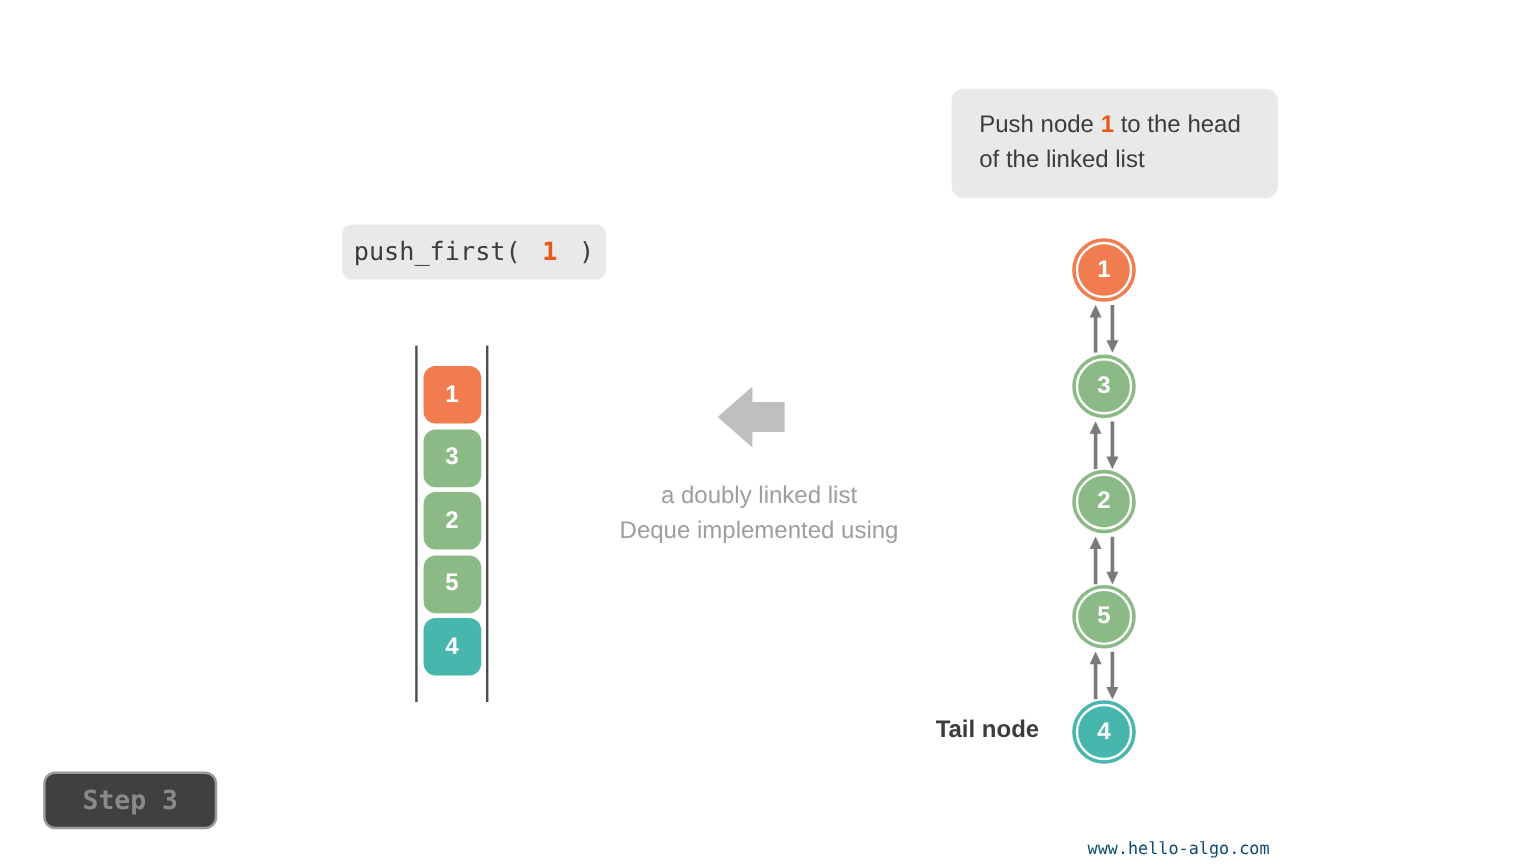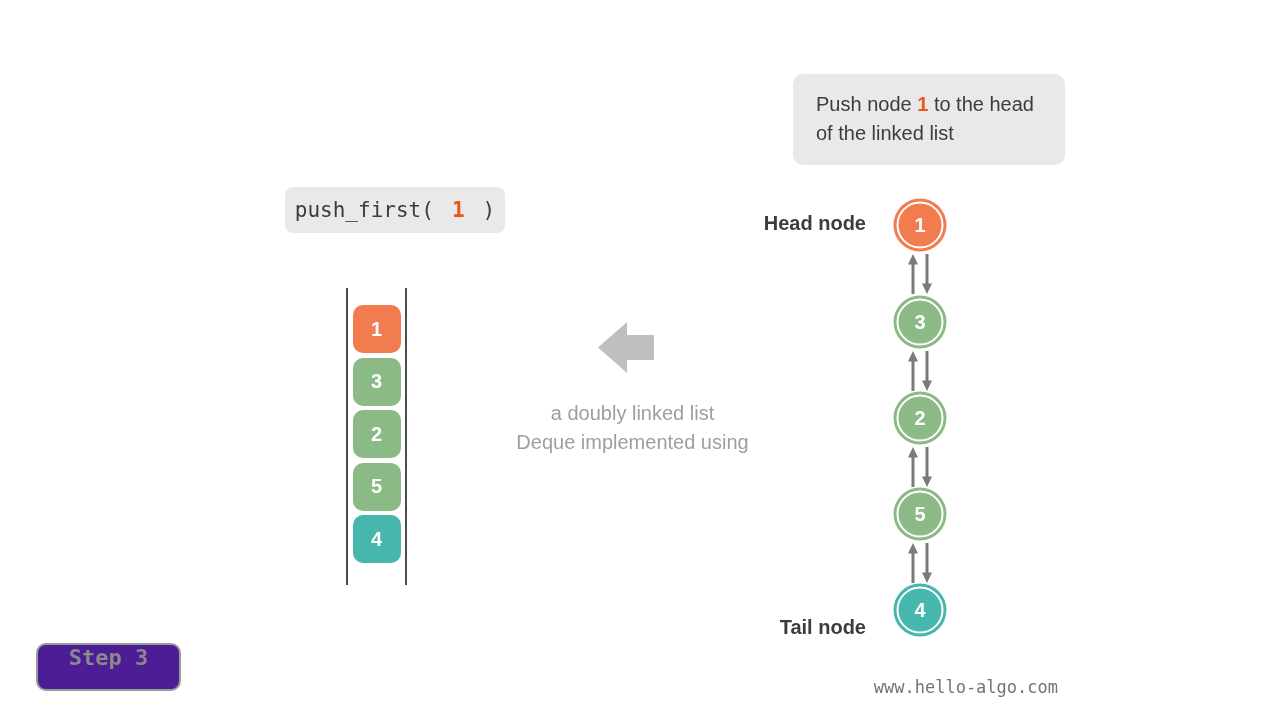--- a/index.html
+++ b/index.html
@@ -113,35 +113,35 @@
     font-size: 20px;
     font-weight: bold;
     color: #3c3c3c;
   }
 
   
   .step-box {
     position: absolute;
     left: 36px; top: 643px;
     width: 145px; height: 48px;
-    background: #4c1d95;
+    background: #404040;
     border: 2px solid #9b9b9b;
     border-radius: 10px;
-    display: flex; align-items: flex-start; justify-content: center;
+    display: flex; align-items: center; justify-content: center;
     font-size: 22px;
     font-weight: bold;
     color: #8a8a8a;
   }
 
   
   .watermark {
     position: absolute;
-    right: 42px; top: 677px;
-    font-size: 17px;
-    color: #737373;
+    right: 42px; top: 700px;
+    font-size: 14px;
+    color: #0c4a6e;
   }
 </style>
 </head>
 <body>
 
 <div class="canvas">
 
   <div class="instruction-box">
     <span>Push node </span><span class="hl">1</span><span> to the head of the linked list</span>
   </div>
@@ -162,22 +162,21 @@
 
   <svg class="block-arrow" viewBox="0 0 56 51" xmlns="http://www.w3.org/2000/svg">
     <polygon points="0,25.5 29,0 29,13 56,13 56,38 29,38 29,51" fill="#bfbfbf"></polygon>
   </svg>
 
   <div class="caption">
     <div>a doubly linked list</div>
     <div>Deque implemented using</div>
   </div>
 
-  <div class="side-label" style="top:212px;">Head node</div>
-  <div class="side-label" style="top:616px;">Tail node</div>
+  <div class="side-label" style="top:597px;">Tail node</div>
 
   <div class="lnode" style="left:920px; top:225px;" data-tone="orange">1</div>
   <div class="lnode" style="left:920px; top:322px;" data-tone="green">3</div>
   <div class="lnode" style="left:920px; top:418px;" data-tone="green">2</div>
   <div class="lnode" style="left:920px; top:514px;" data-tone="green">5</div>
   <div class="lnode" style="left:920px; top:610px;" data-tone="teal">4</div>
 
   <svg class="connector" style="top:254px;" viewBox="0 0 30 40" xmlns="http://www.w3.org/2000/svg">
     <line x1="8" y1="9" x2="8" y2="40" stroke="#7a7a7a" stroke-width="3"></line>
     <polygon points="8,0 3,10.5 13,10.5" fill="#7a7a7a"></polygon>

